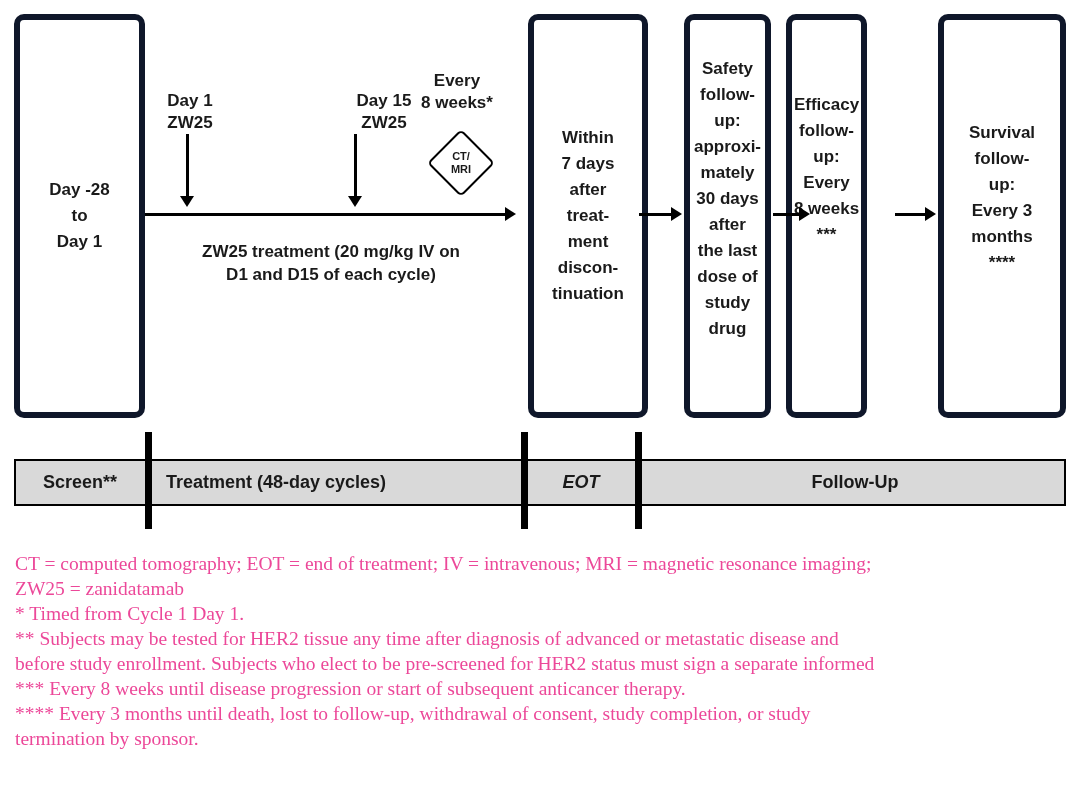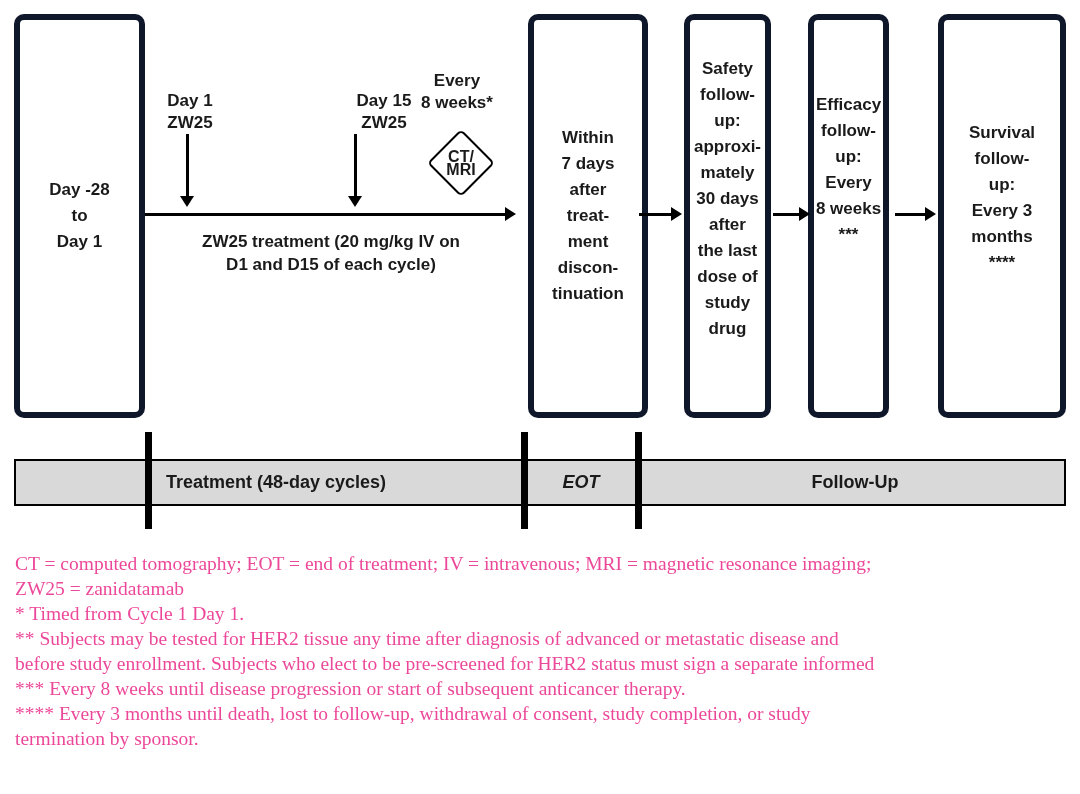--- a/index.html
+++ b/index.html
@@ -29,21 +29,21 @@
     white-space:pre-line;
     text-align:center;
     font-size:17px;
     font-weight:bold;
     line-height:26px;
   }
   .box-screening{left:14px;width:131px;}
   .box-eot{left:528px;width:120px;}
   .box-safety{left:684px;width:87px;}
   .box-safety .boxtext{padding-bottom:34px;line-height:26px;}
-  .box-efficacy{left:808px;width:81px;}
+  .box-efficacy{left:786px;width:81px;}
   .box-efficacy .boxtext{padding-bottom:92px;}
   .box-survival{left:938px;width:128px;}
   .box-survival .boxtext{padding-bottom:36px;}
   
   .hline{position:absolute;height:3px;background:#000;}
   .vline{position:absolute;width:3px;background:#000;}
   .head-right{
     position:absolute;width:0;height:0;
     border-top:7px solid transparent;
     border-bottom:7px solid transparent;
@@ -72,21 +72,21 @@
     border:2px solid #000;
     border-radius:5px;
     background:#fff;
     transform:rotate(45deg);
     box-sizing:border-box;
   }
   .diamond-text{
     position:absolute;
     left:461px;top:163px;
     transform:translate(-50%,-50%);
-    font-size:16px;
+    font-size:11px;
     font-weight:bold;
     line-height:13px;
     text-align:center;
     white-space:pre-line;
   }
   
   .tl-bar{
     position:absolute;
     left:14px;top:459px;
     width:1052px;height:47px;
@@ -195,28 +195,29 @@
 ZW25</div>
   <div class="ann" style="left:356px;top:90px;margin-left:28px;">Day 15
 ZW25</div>
   <div class="ann" style="left:457px;top:70px;">Every
 8 weeks*</div>
 
   <div class="diamond"></div>
   <div class="diamond-text">CT/
 MRI</div>
 
-  <div class="ann" style="left:331px;top:230px;line-height:23px;">ZW25 treatment (20 mg/kg IV on
+  <div class="ann" style="left:331px;top:240px;line-height:23px;">ZW25 treatment (20 mg/kg IV on
 D1 and D15 of each cycle)</div>
 
   <div class="tl-bar"></div>
   <div class="tl-tick" style="left:145px;"></div>
   <div class="tl-tick" style="left:521px;"></div>
   <div class="tl-tick" style="left:635px;"></div>
 
+  <div class="tl-label" style="left:80px;">Screen**</div>
   <div class="tl-label" style="left:276px;">Treatment (48-day cycles)</div>
   <div class="tl-label" style="left:581px;font-style:italic;">EOT</div>
   <div class="tl-label" style="left:855px;">Follow-Up</div>
 
   <div class="footnotes">
     <div class="fn-line">CT = computed tomography; EOT = end of treatment; IV = intravenous; MRI = magnetic resonance imaging;</div>
     <div class="fn-line">ZW25 = zanidatamab</div>
     <div class="fn-line">* Timed from Cycle 1 Day 1.</div>
     <div class="fn-line">** Subjects may be tested for HER2 tissue any time after diagnosis of advanced or metastatic disease and</div>
     <div class="fn-line">before study enrollment. Subjects who elect to be pre-screened for HER2 status must sign a separate informed</div>

